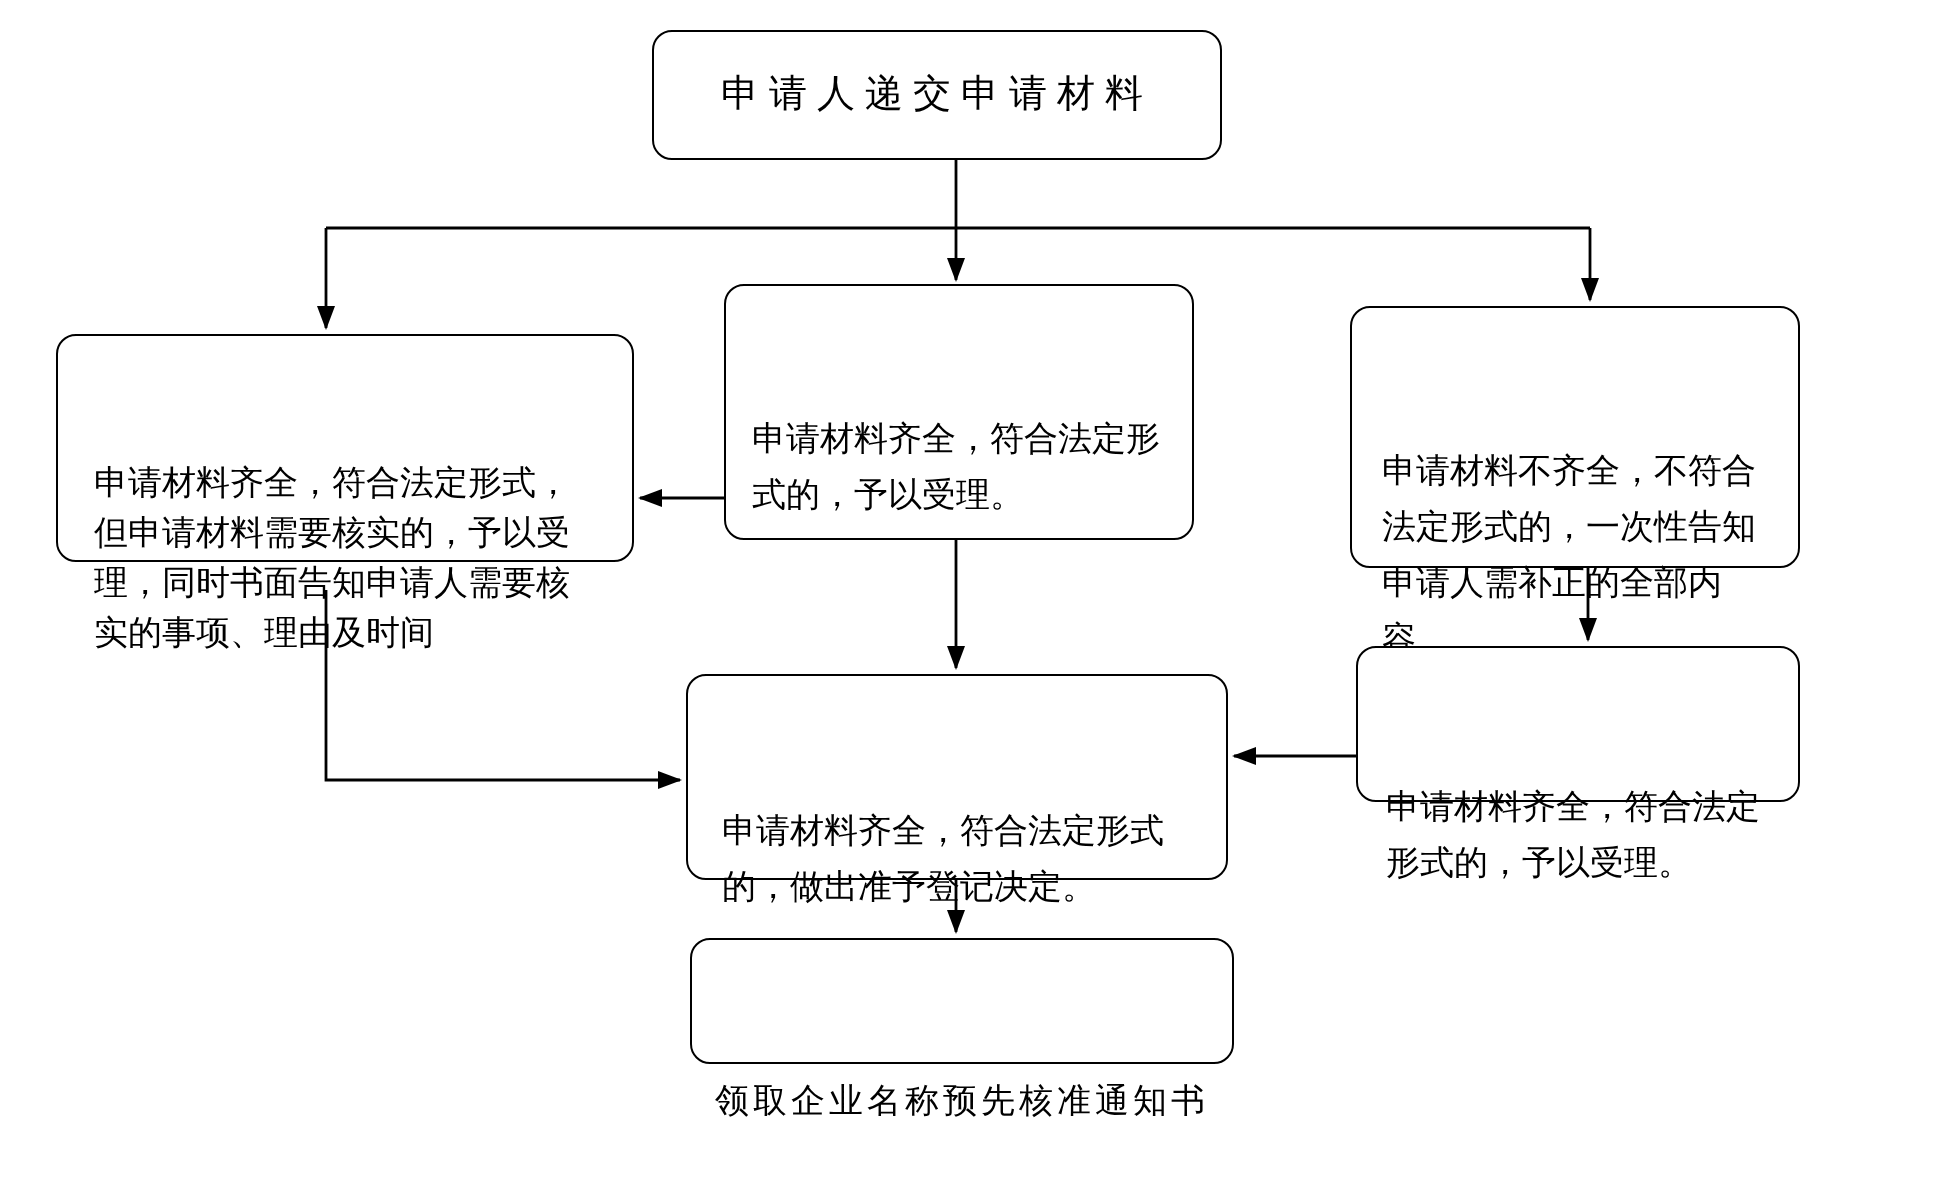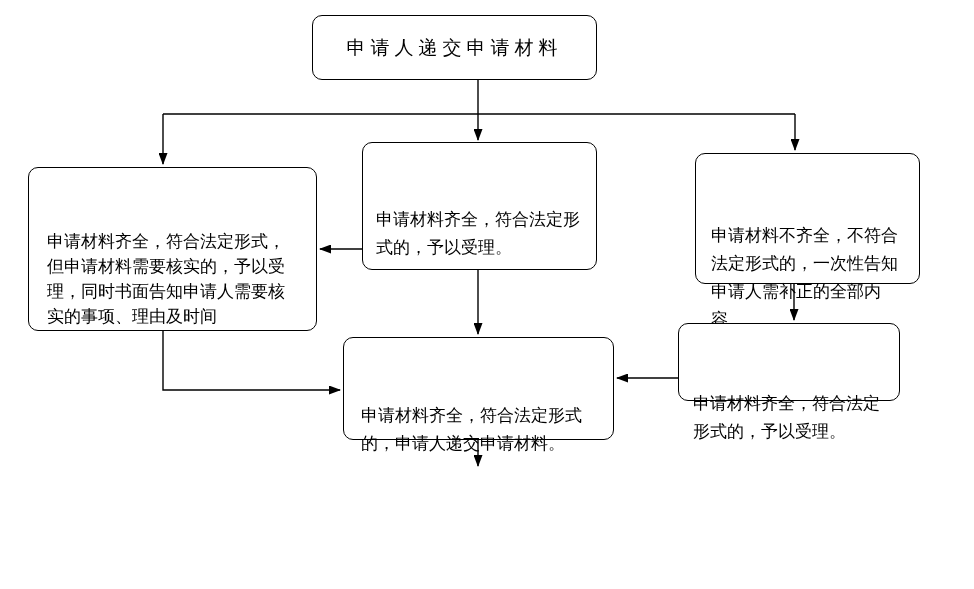--- a/index.html
+++ b/index.html
@@ -32,37 +32,36 @@
     font-size: 17px;
     line-height: 28px;
     white-space: pre;
   }
   .node .txt {
     display: block;
     white-space: pre;
   }
   
   .node-submit {
-    left: 312px; top: 15px; width: 285px; height: 65px;
+    left: 326px; top: 15px; width: 285px; height: 65px;
     display: flex; align-items: center; justify-content: center;
     font-size: 19px; letter-spacing: 5px; line-height: 1;
   }
   .node-verify {
-    left: 28px; top: 167px; width: 289px; height: 164px;
+    left: 28px; top: 167px; width: 289px; height: 114px;
     padding: 11px 8px 0 18px;
     line-height: 25px;
   }
   .node-accept {
     left: 362px; top: 142px; width: 235px; height: 128px;
     padding: 7px 24px 0 13px;
   }
   .node-incomplete {
     left: 675px; top: 153px; width: 225px; height: 131px;
     padding: 12px 8px 0 15px;
-    margin-left: 20px;
   }
   .node-accept2 {
     left: 678px; top: 323px; width: 222px; height: 78px;
     padding: 10px 8px 0 14px;
   }
   .node-decision {
     left: 343px; top: 337px; width: 271px; height: 103px;
     padding: 8px 8px 0 17px;
   }
   .node-notice {
@@ -120,17 +119,20 @@
 容。</span>
   </div>
 
   <div class="node node-accept2">
     <span class="txt">申请材料齐全，符合法定
 形式的，予以受理。</span>
   </div>
 
   <div class="node node-decision">
     <span class="txt">申请材料齐全，符合法定形式
-的，申请人递交申请材料。</span>
+的，做出准予登记决定。</span>
   </div>
 
+  <div class="node node-notice">
+    <span class="txt">领取企业名称预先核准通知书</span>
+  </div>
 
 </div>
 
 </body></html>

